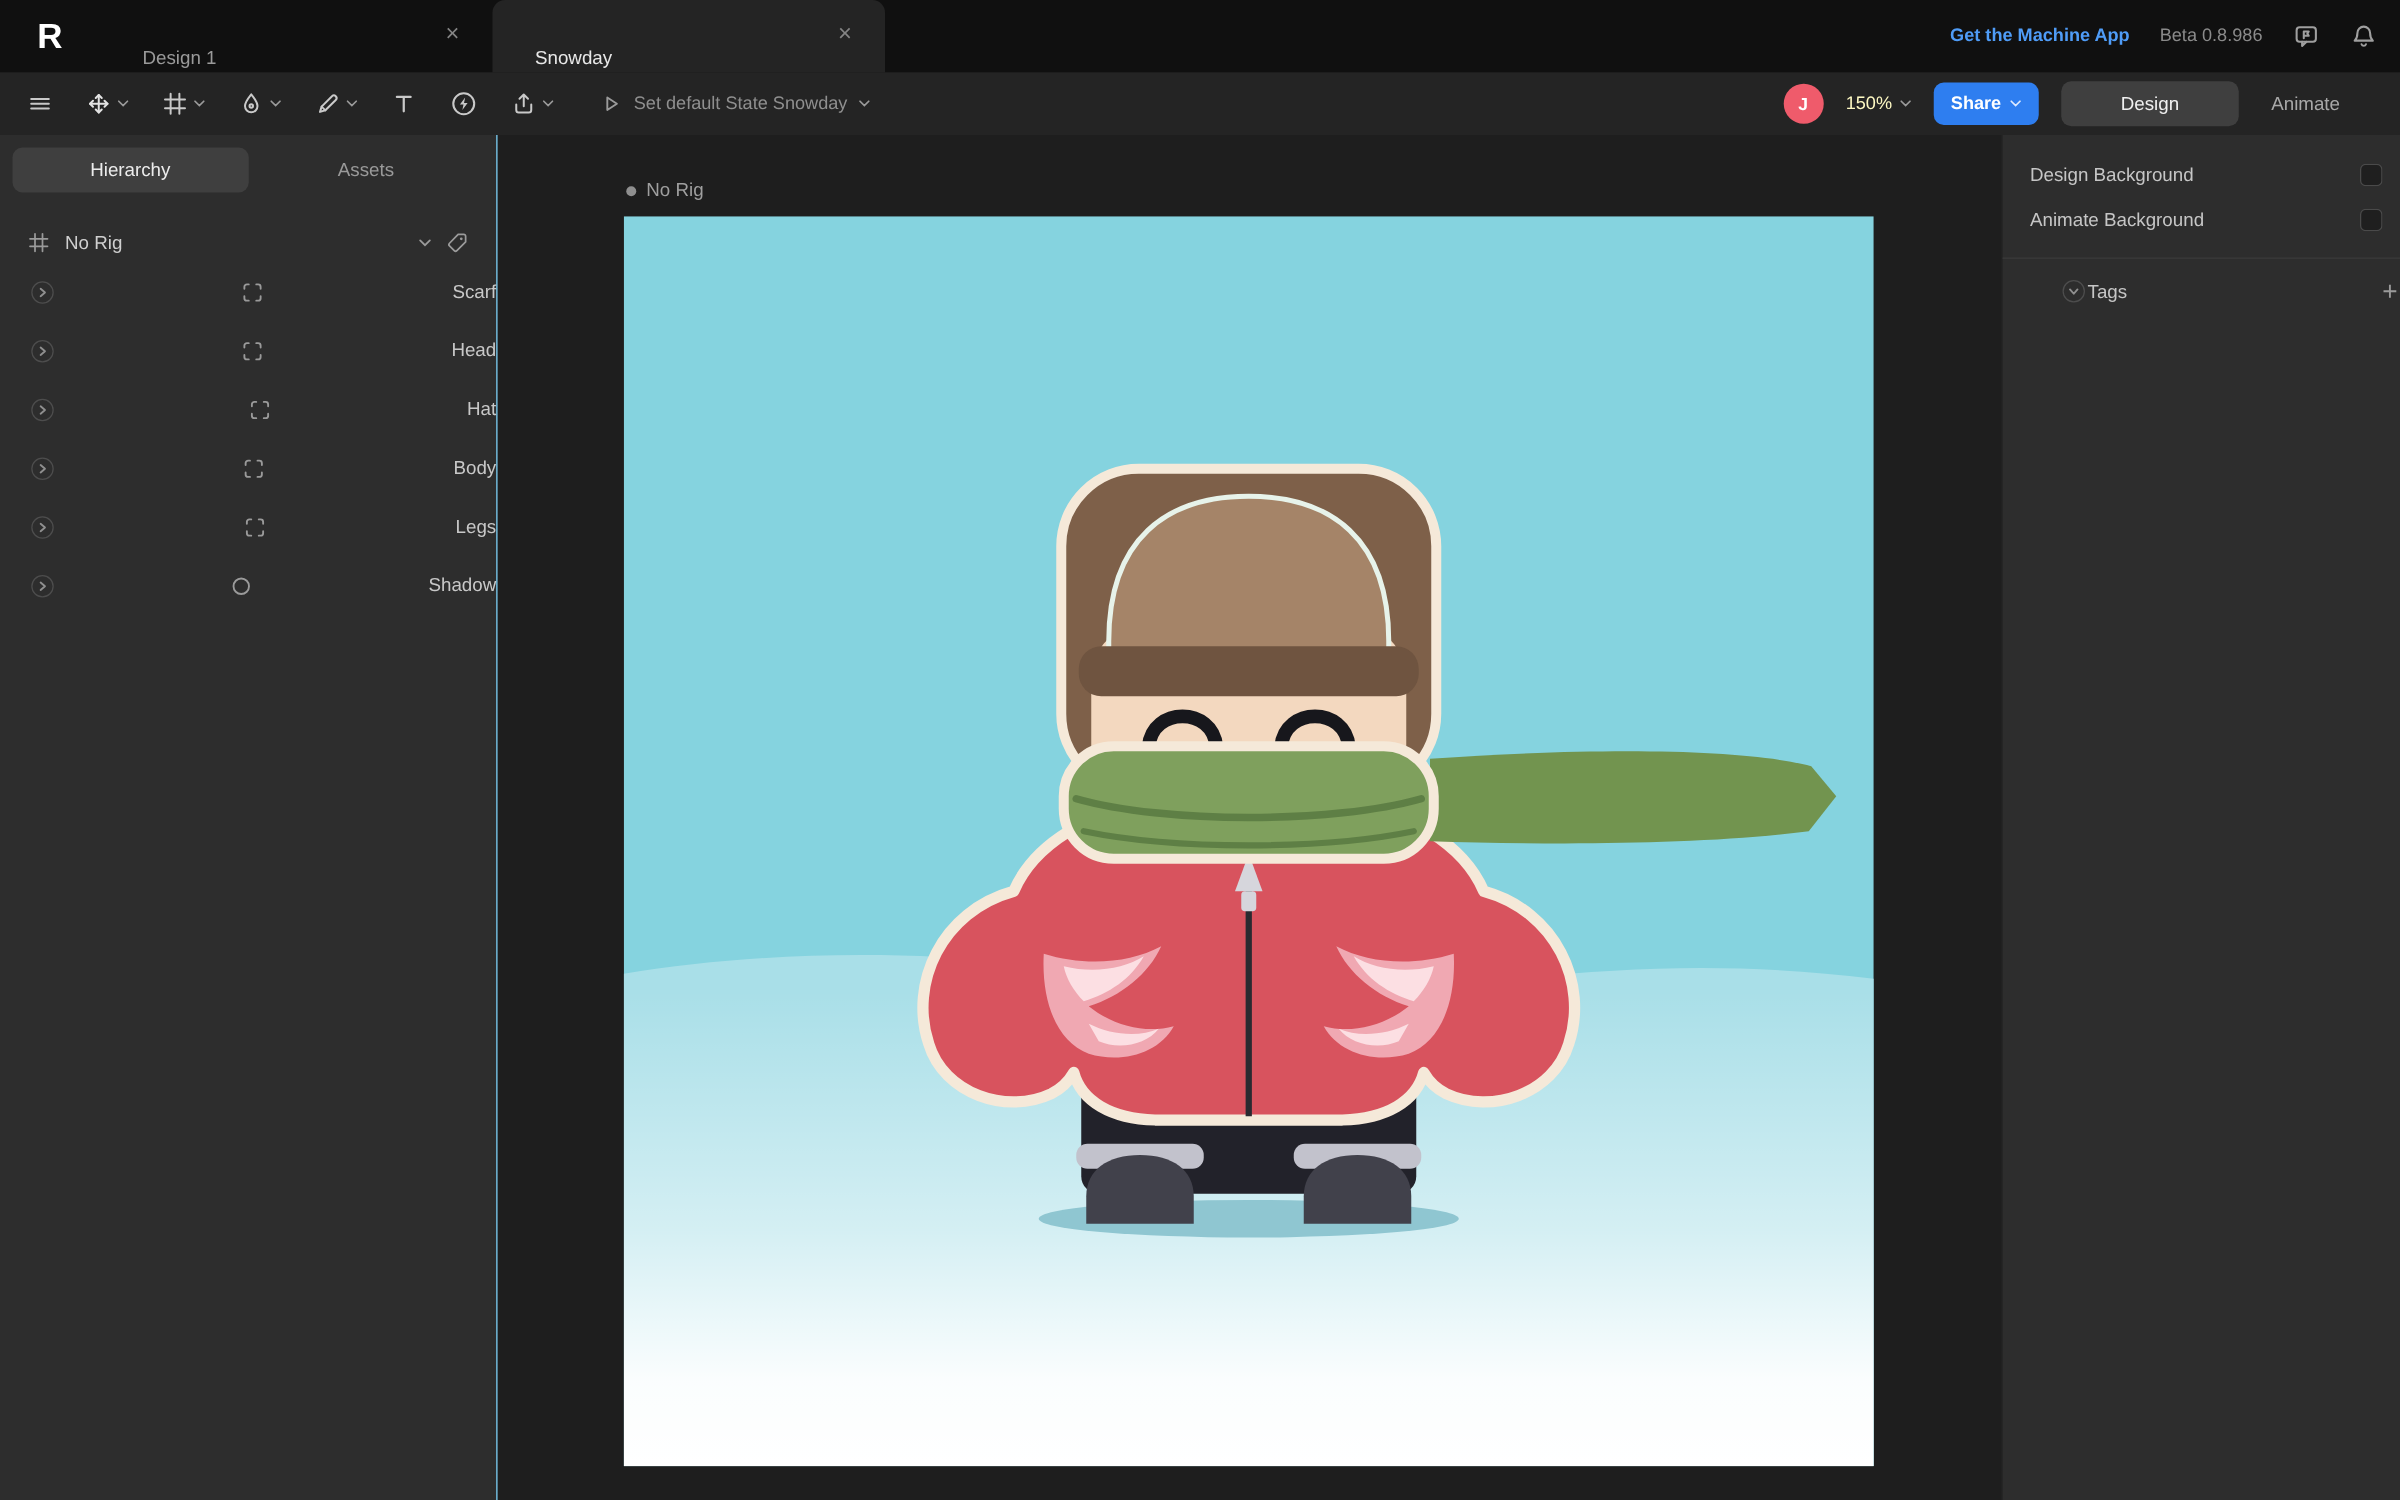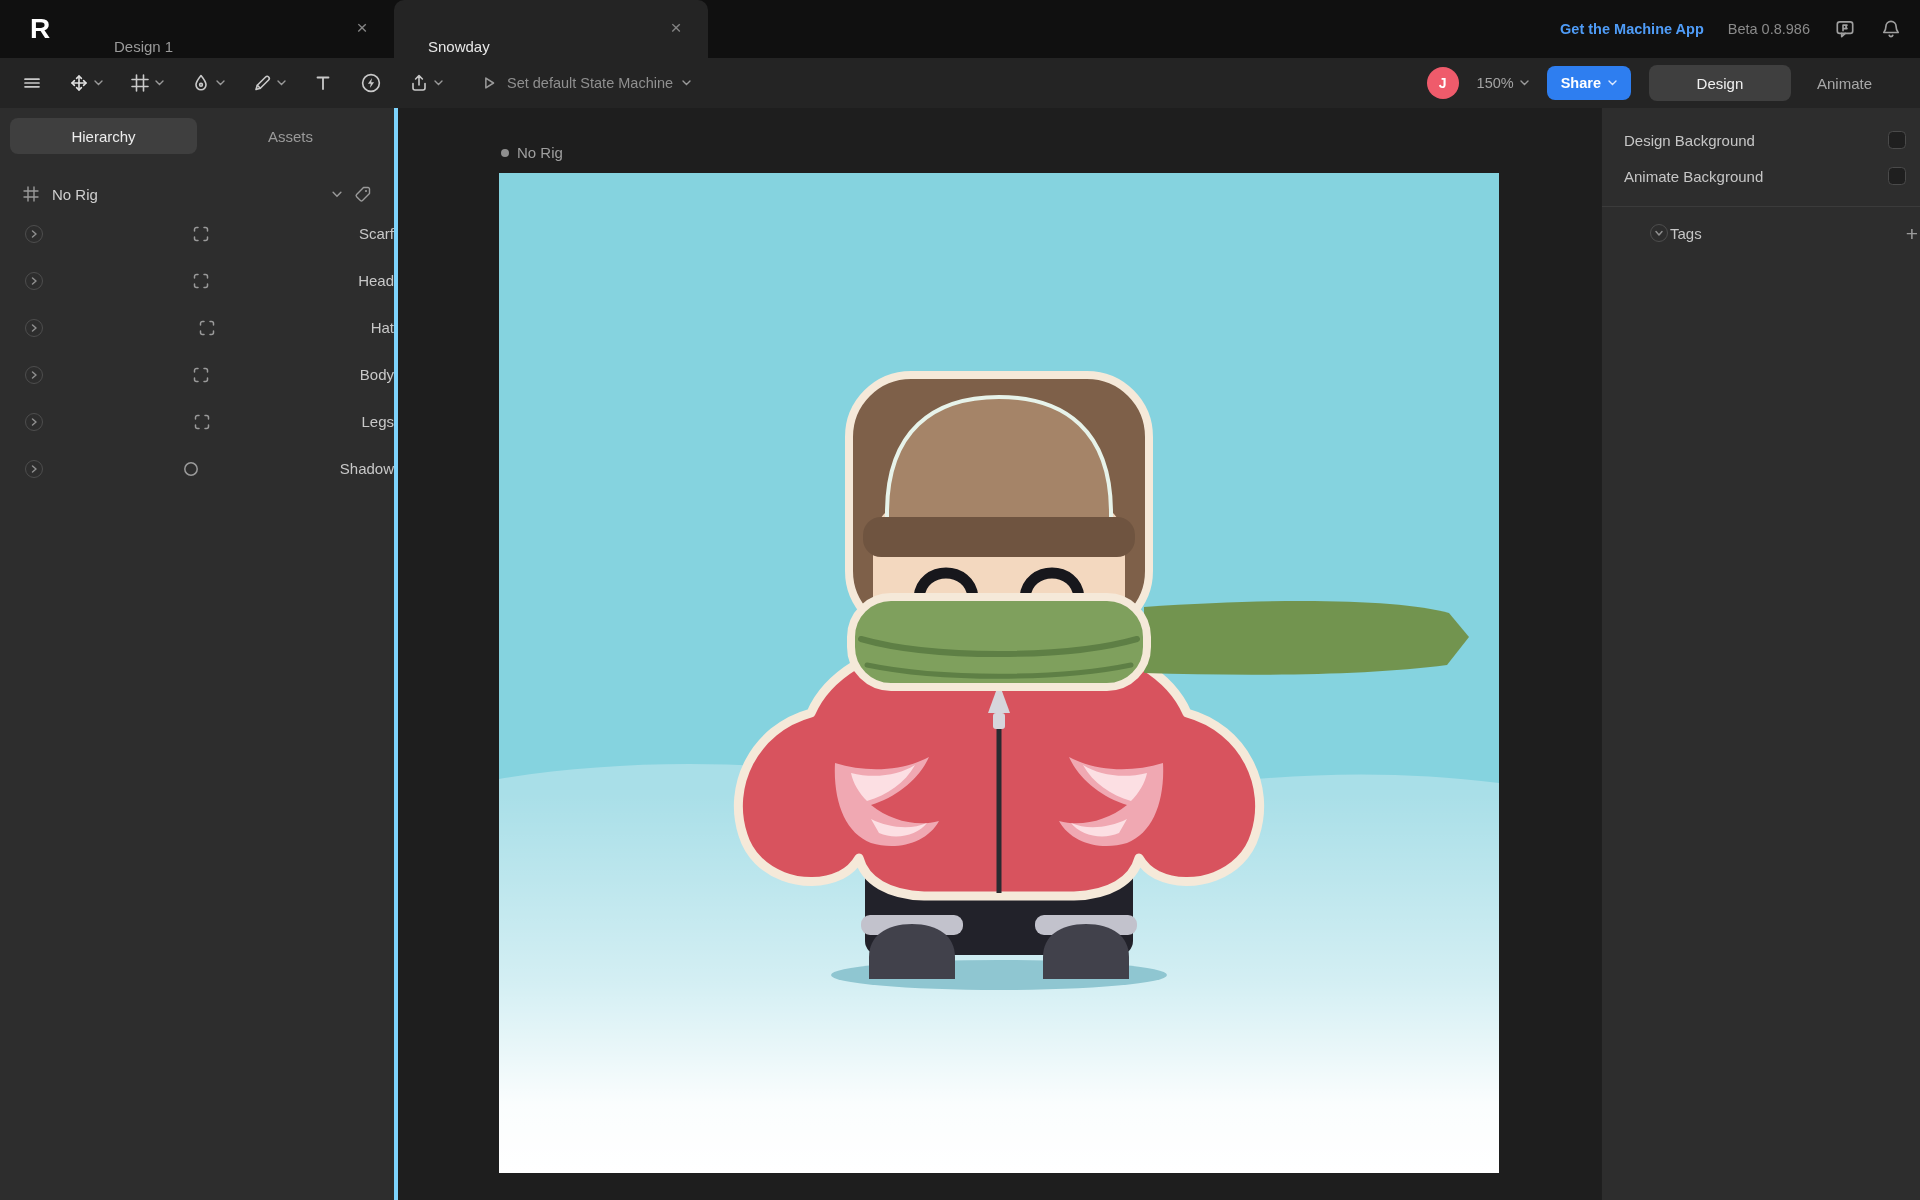--- a/index.html
+++ b/index.html
@@ -24,30 +24,30 @@
 
   
   .toolbar { position:absolute; left:0; top:58px; width:1920px; height:50px; background:#242424;
              display:flex; align-items:center; padding:0 22px; }
   .tb-left { display:flex; align-items:center; gap:27px; }
   .tool { display:flex; align-items:center; gap:5px; }
   .sm-group { display:flex; align-items:center; gap:9px; color:#8f8f8f; font-size:14.5px; margin-left:10px; }
   .tb-right { margin-left:auto; display:flex; align-items:center; gap:18px; }
   .avatar { width:32px; height:32px; border-radius:50%; background:#ef5b6b; color:#fff;
             font-size:14px; font-weight:700; display:flex; align-items:center; justify-content:center; }
-  .zoom { display:flex; align-items:center; gap:6px; color:#a3a3a3; font-size:14.5px; }
+  .zoom { display:flex; align-items:center; gap:6px; color:#fef9c3; font-size:14.5px; }
   .share-btn { height:34px; padding:0 14px; border-radius:8px; background:#2e7ef0; color:#fff;
                font-size:14.5px; font-weight:600; display:flex; align-items:center; gap:7px; border:none; }
   .design-btn { height:36px; width:142px; border-radius:8px; background:#3f3f3f; color:#f0f0f0;
                 font-size:15px; display:flex; align-items:center; justify-content:center; border:none; }
   .animate-btn { color:#a8a8a8; font-size:15px; padding:0 26px 0 8px; background:none; border:none; }
 
   
   .sidebar { position:absolute; left:0; top:108px; width:398px; height:1092px; background:#2d2d2d;
-             border-right:4px solid #7dd3fc; }
+             border-right:1px solid #7dd3fc; }
   .sb-tabs { position:absolute; left:10px; top:10px; right:10px; height:36px; display:flex; }
   .sb-tab { flex:1; display:flex; align-items:center; justify-content:center; font-size:15px;
             color:#9a9a9a; border-radius:8px; }
   .sb-tab.active { background:#3f3f3f; color:#ececec; }
   .rig-row { position:absolute; left:0; top:64px; width:100%; height:44px; display:flex;
              align-items:center; padding:0 22px; color:#cfcfcf; font-size:15px; gap:12px; }
   .rig-row .spacer { flex:1; }
   .tree { position:absolute; left:0; top:102px; right:0; }
   .node { height:47px; display:flex; align-items:center; padding-left:25px; gap:12px;
           color:#c8c8c8; font-size:15px;justify-content:space-between; }
@@ -179,21 +179,21 @@
       </svg>
       <svg class="ic" width="9" height="6" viewBox="0 0 9 6" fill="none" stroke="#9a9a9a" stroke-width="1.4" stroke-linecap="round">
           <path d="M1 1 L4.5 4.5 L8 1"></path>
         </svg>
     </span>
 
     <span class="sm-group">
       <svg class="ic" width="18" height="18" viewBox="0 0 20 20" fill="none" stroke="#9a9a9a" stroke-width="1.7" stroke-linejoin="round">
         <path d="M6.5 4.5 L15 10 L6.5 15.5 Z"></path>
       </svg>
-      <span>Set default State Machine</span>
+      <span>Set default State Snowday</span>
       <svg class="ic" width="9" height="6" viewBox="0 0 9 6" fill="none" stroke="#9a9a9a" stroke-width="1.4" stroke-linecap="round">
           <path d="M1 1 L4.5 4.5 L8 1"></path>
         </svg>
     </span>
   </div>
 
   <div class="tb-right">
     <span class="avatar">J</span>
     <span class="zoom">
       <span>150%</span>

